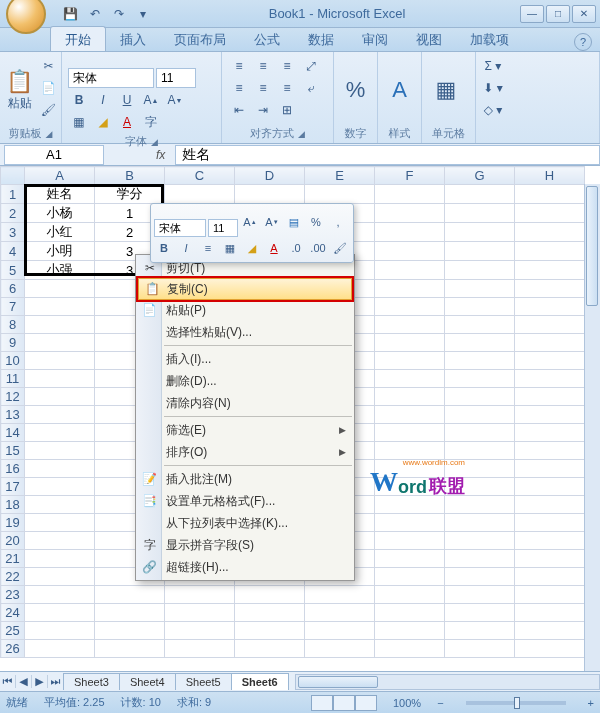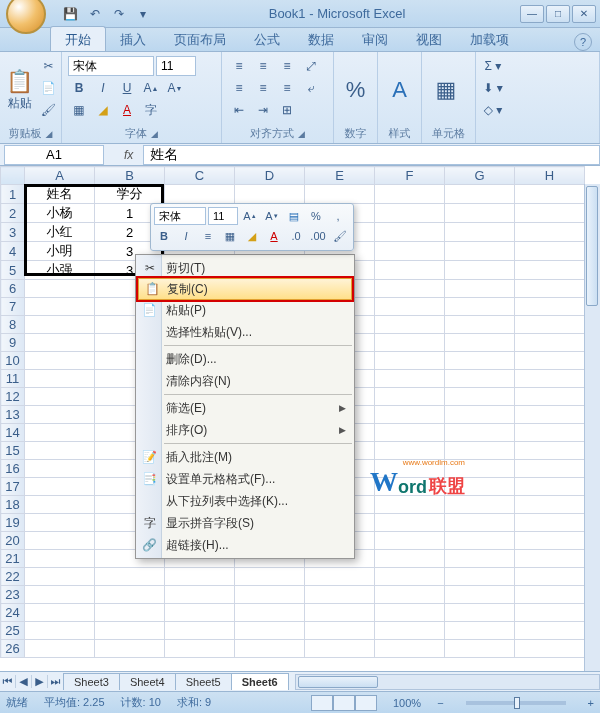--- a/index.html
+++ b/index.html
@@ -23,27 +23,27 @@
 
 .ribbon { height: 92px; background: linear-gradient(#e6eff9, #d4e5f5); display: flex; border-bottom: 1px solid #9ab6d3; }
 .rgroup { border-right: 1px solid #b8cee6; padding: 4px 6px 2px; display: flex; flex-direction: column; }
 .rgroup-body { flex: 1; display: flex; gap: 4px; }
 .rgroup-label { font-size: 11px; color: #5b7ba0; text-align: center; padding-top: 2px; display:flex; justify-content:center; align-items:center; gap:4px;}
 .rgroup-label .dialog-launcher { font-size: 9px; color: #5b7ba0; }
 .rbtn-lg { width: 36px; display:flex; flex-direction:column; align-items:center; justify-content:center; color:#3a5e8a; font-size:12px; }
 .rbtn-lg .ico { font-size: 22px; }
 .rcol { display:flex; flex-direction:column; gap:2px; }
 .rrow { display:flex; gap:2px; align-items:center; }
-.rctrl { height: 20px; border: 1px solid #a8c2de; background: #fff; display:flex; align-items:center; padding: 0 4px; font-size: 12px; }
+.rctrl { height: 20px; border: 1px solid #a8c2de; background: #fff; display:flex; align-items:center; padding: 0 4px; font-size: 12px; margin-top: 12px; }
 .rbtn-sm { width: 22px; height:20px; border:1px solid transparent; display:flex; align-items:center; justify-content:center; font-size:12px; color:#3a5e8a; }
 
 
 .formula-bar { height: 22px; background: #e6eff9; border-bottom: 1px solid #9ab6d3; display:flex; align-items:center; }
 .namebox { width: 100px; height: 20px; background:#fff; border:1px solid #a8c2de; margin-left:4px; text-align:center; font-size:13px; display:flex; align-items:center; justify-content:center; }
-.fx-label { margin: 0 10px 0 20px; font-style: italic; color:#555; }
+.fx-label { margin: 0 10px 0 52px; font-style: italic; color:#555; }
 .formula-input { flex:1; height:20px; background:#fff; border:1px solid #a8c2de; font-size:14px; padding:0 6px; display:flex; align-items:center; }
 
 
 .grid-wrap { position:relative; height: 505px; overflow:hidden; background:#fff; }
 .grid { border-collapse: collapse; table-layout: fixed; }
 .grid th, .grid td { border: 1px solid #d0d7e5; font-size: 13px; text-align:center; height: 18px; }
 .grid th { background: linear-gradient(#f2f6fb, #dde8f5); color:#3a5e8a; font-weight:normal; }
 .grid .corner { width: 24px; background: linear-gradient(#e6eff9, #d4e5f5); }
 .grid .rowhdr { width: 24px; background: linear-gradient(90deg,#f2f6fb,#dde8f5); color:#3a5e8a; }
 .grid .colhdr { height: 18px; }
@@ -84,21 +84,21 @@
 .zoom-slider .zthumb { position:absolute; left:48px; top:-4px; width:6px; height:12px; background:#e9f2fb; border:1px solid #5a7ba0; }
 
 
 .vscroll { position:absolute; right:0; top:18px; bottom:0; width:16px; background:#dde8f5; border-left:1px solid #b0c4dc; }
 .vscroll .thumb { position:absolute; top:2px; left:1px; width:12px; height:120px; background:linear-gradient(90deg,#e9f2fb,#cbdff2); border:1px solid #8aa8c8; border-radius:2px; }
 
 
 .watermark { position:absolute; z-index:30; font-weight:bold; display:flex; align-items:flex-end; }
 .watermark .w { color:#2176c7; font-size:28px; font-family: Georgia, serif; }
 .watermark .ord { color:#0f766e; font-size:18px; font-family: Liberation Sans, sans-serif; }
-.watermark .cn { color:#ef4444; font-size:18px; margin-left:2px; }
+.watermark .cn { color:#a21caf; font-size:18px; margin-left:2px; }
 .watermark .url { position:absolute; top:-8px; right:0; font-size:8px; color:#e87b1a; font-weight:normal; }
 </style>
 </head>
 <body>
 
 <div class="titlebar">
   <div class="office-btn"></div>
   <div class="qat">
     <div class="qat-btn">💾</div>
     <div class="qat-btn">↶</div>
@@ -597,20 +597,24 @@
           <span class="mico">📄</span>
           <span>粘贴(P)</span>
         </div>
         <div class="item">
           <span class="mico"></span>
           <span>选择性粘贴(V)...</span>
         </div>
         <div class="sep"></div>
         <div class="item">
           <span class="mico"></span>
+          <span>插入(I)...</span>
+        </div>
+        <div class="item">
+          <span class="mico"></span>
           <span>删除(D)...</span>
         </div>
         <div class="item">
           <span class="mico"></span>
           <span>清除内容(N)</span>
         </div>
         <div class="sep"></div>
         <div class="item">
           <span class="mico"></span>
           <span>筛选(E)</span>

